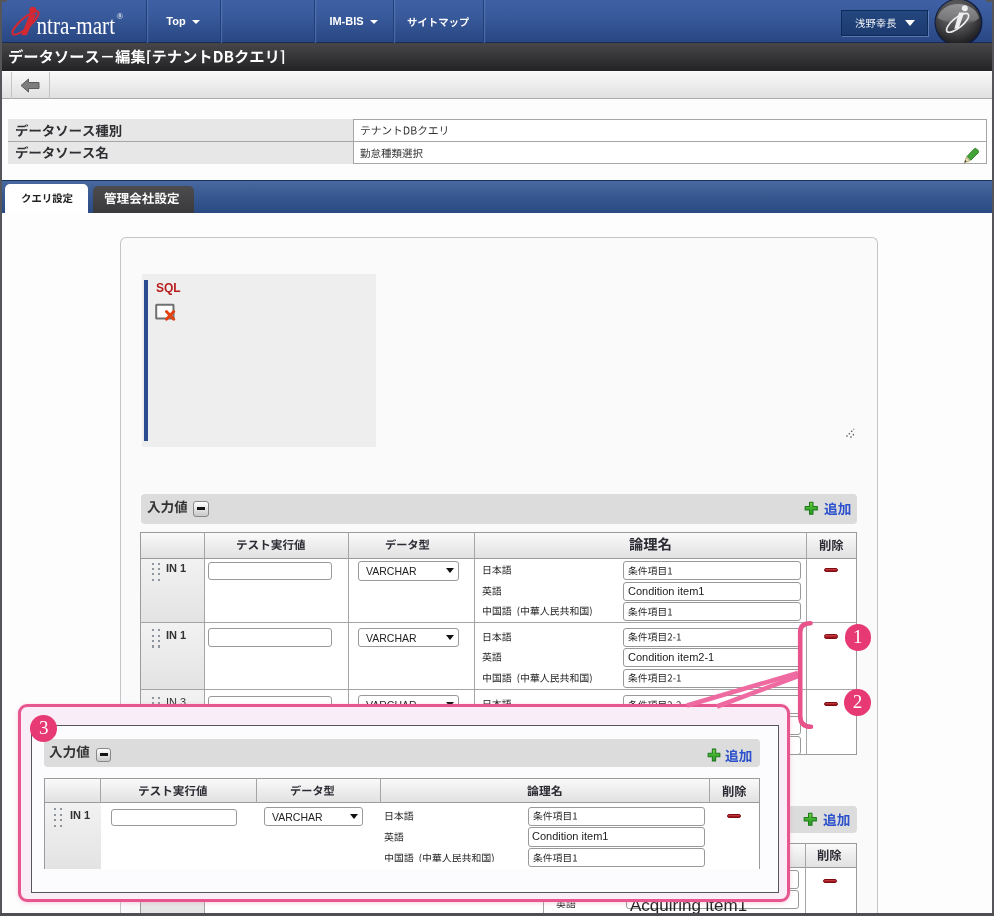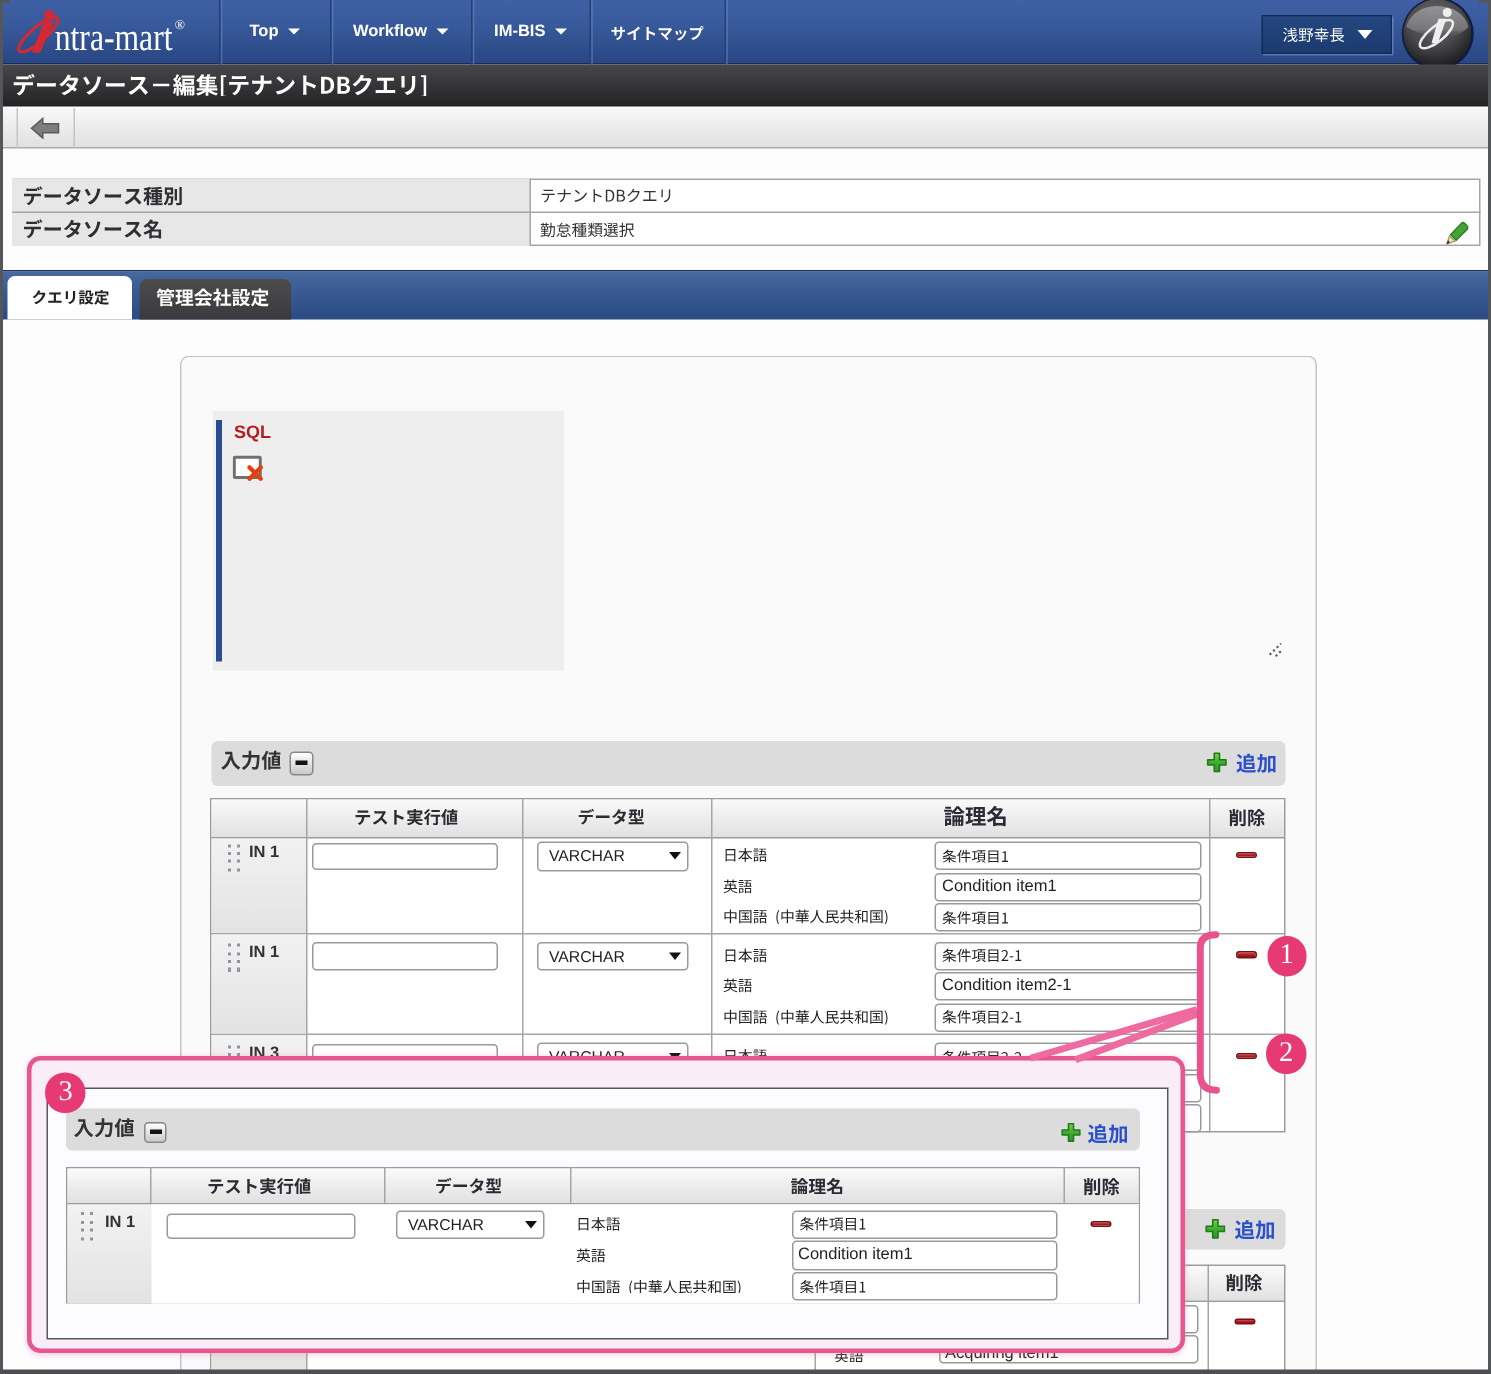--- a/index.html
+++ b/index.html
@@ -102,21 +102,20 @@
 <div class="abs" style="left:393.0px;top:0;width:1.2px;height:42.5px;background:#20407a;box-shadow:1.2px 0 0 rgba(110,140,195,0.55)"></div>
 <div class="abs" style="left:482.5px;top:0;width:1.2px;height:42.5px;background:#20407a;box-shadow:1.2px 0 0 rgba(110,140,195,0.55)"></div>
 <svg class="abs" style="left:0px;top:0px" width="135" height="42" viewBox="0 0 135 42">
 <ellipse cx="25.5" cy="23" rx="16.8" ry="4.9" transform="rotate(-41 25.5 23)" fill="none" stroke="#d42832" stroke-width="2.1"></ellipse>
 <path d="M29.6 14.2 L36.2 14.2 L26.6 35.2 L21.2 35.2 Z" fill="#d42832"></path>
 <circle cx="32.8" cy="10.2" r="3.5" fill="#d42832"></circle>
 <text x="36.5" y="33.5" font-family="Liberation Serif,serif" font-size="26" fill="#fff" textLength="78.5" lengthAdjust="spacingAndGlyphs">ntra-mart</text>
 <text x="116.5" y="19" font-family="Liberation Serif,serif" font-size="9" fill="#fff">®</text>
 </svg>
 <div class="abs" style="left:146px;top:0;width:74px;height:32px;color:#fff;font-weight:bold;font-size:11px;text-align:center;line-height:42.5px">Top<span style="display:inline-block;margin-left:6px;width:0;height:0;border-left:4px solid transparent;border-right:4px solid transparent;border-top:4.8px solid #fff;vertical-align:1px"></span></div>
-<div class="abs" style="left:220px;top:0;width:94px;height:42.5px;color:#fff;font-weight:bold;font-size:11px;text-align:center;line-height:42.5px">Workflow<span style="display:inline-block;margin-left:6px;width:0;height:0;border-left:4px solid transparent;border-right:4px solid transparent;border-top:4.8px solid #fff;vertical-align:1px"></span></div>
 <div class="abs" style="left:314px;top:0;width:79px;height:42.5px;color:#fff;font-weight:bold;font-size:11px;text-align:center;line-height:42.5px">IM-BIS<span style="display:inline-block;margin-left:6px;width:0;height:0;border-left:4px solid transparent;border-right:4px solid transparent;border-top:4.8px solid #fff;vertical-align:1px"></span></div>
 <div style="position:absolute;left:406.5px;top:16.5px;">
       <svg class="jt" width="62.4" height="10.4" viewBox="0 0 62.4 10.4">
         <g fill="#fff" transform="translate(0,9.15) scale(0.01040,-0.01040)">
           <use href="#g19" x="0"></use>
           <use href="#g20" x="1000"></use>
           <use href="#g12" x="2000"></use>
           <use href="#g21" x="3000"></use>
           <use href="#g22" x="4000"></use>
           <use href="#g23" x="5000"></use>
@@ -524,21 +523,21 @@
     </div>
 <div class="abs" style="left:824.0px;top:634.2px;width:13.5px;height:4.8px;background:linear-gradient(#cf4a52,#ad1d26 55%,#8f1016);border-radius:2.2px;border:0.5px solid #7e0d12"></div>
 <div class="abs" style="left:151.5px;top:696.5px;width:2.2px;height:2.2px;background:#8f959d"></div>
     <div class="abs" style="left:157.9px;top:696.5px;width:2.2px;height:2.2px;background:#8f959d"></div>
     <div class="abs" style="left:151.5px;top:701.9px;width:2.2px;height:2.2px;background:#8f959d"></div>
     <div class="abs" style="left:157.9px;top:701.9px;width:2.2px;height:2.2px;background:#8f959d"></div>
     <div class="abs" style="left:151.5px;top:707.3px;width:2.2px;height:2.2px;background:#8f959d"></div>
     <div class="abs" style="left:157.9px;top:707.3px;width:2.2px;height:2.2px;background:#8f959d"></div>
     <div class="abs" style="left:151.5px;top:712.7px;width:2.2px;height:2.2px;background:#8f959d"></div>
     <div class="abs" style="left:157.9px;top:712.7px;width:2.2px;height:2.2px;background:#8f959d"></div>
-<div class="abs" style="left:166px;top:696.0px;font-size:11px;font-weight:bold;color:#333">IN 3</div>
+<div class="abs" style="left:166px;top:696.0px;font-size:11px;font-weight:normal;color:#333">IN 3</div>
 <div class="abs" style="left:207.5px;top:695.5px;width:124.0px;height:18.5px;background:#fff;border:1px solid #999;border-radius:3px"></div>
 <div class="abs" style="left:358.0px;top:695.0px;width:101.0px;height:19.5px;background:#fff;border:1px solid #999;border-radius:3px;font-size:10.5px;color:#222;line-height:18.0px;padding-left:7px">VARCHAR</div>
     <div class="abs" style="left:445.5px;top:702.2px;width:0;height:0;border-left:4.5px solid transparent;border-right:4.5px solid transparent;border-top:5.5px solid #111"></div>
 <div class="abs" style="left:623.0px;top:695.0px;width:177.5px;height:19.0px;background:#fff;border:1px solid #999;border-radius:3px"></div>
 <div style="position:absolute;left:481.5px;top:699.2px;">
       <svg class="jt" width="29.7" height="9.9" viewBox="0 0 29.7 9.9">
         <g fill="#222" transform="translate(0,8.71) scale(0.00990,-0.00990)">
           <use href="#g63" x="0"></use>
           <use href="#g64" x="1000"></use>
           <use href="#g65" x="2000"></use>
@@ -630,21 +629,21 @@
 <div class="abs" style="left:626.0px;top:869.5px;width:173.0px;height:19.0px;background:#fff;border:1px solid #999;border-radius:3px"></div>
 <div class="abs" style="left:626.0px;top:890.0px;width:173.0px;height:19.0px;background:#fff;border:1px solid #999;border-radius:3px"></div>
 <div style="position:absolute;left:556.0px;top:898.5px;">
       <svg class="jt" width="19.8" height="9.9" viewBox="0 0 19.8 9.9">
         <g fill="#222" transform="translate(0,8.71) scale(0.00990,-0.00990)">
           <use href="#g66" x="0"></use>
           <use href="#g65" x="1000"></use>
         </g>
       </svg>
     </div>
-<div class="abs" style="left:630px;top:896.2px;font-size:11px;color:#222">Acquiring item1</div>
+<div class="abs" style="left:630px;top:896.2px;font-size:17px;color:#222">Acquiring item1</div>
 <div class="abs" style="left:823.0px;top:878.5px;width:13.5px;height:4.8px;background:linear-gradient(#cf4a52,#ad1d26 55%,#8f1016);border-radius:2.2px;border:0.5px solid #7e0d12"></div>
 <div class="abs" style="left:18.4px;top:703.9px;width:771.5px;height:198px;background:#f9edf7;border:3px solid #e7568f;border-radius:9px;box-shadow:0 1px 4px rgba(230,120,170,0.35)"></div>
 <div class="abs" style="left:30.5px;top:724.6px;width:748.8px;height:168.7px;background:#fcfcfe;border:1px solid #55565a"></div>
 <div class="abs" style="left:43.5px;top:739.0px;width:716.0px;height:28.0px;background:#dcdcdc;border-radius:4px"></div>
 <div style="position:absolute;left:49.0px;top:744.5px;">
       <svg class="jt" width="40.8" height="13.6" viewBox="0 0 40.8 13.6">
         <g fill="#333" transform="translate(0,11.97) scale(0.01360,-0.01360)">
           <use href="#g52" x="0"></use>
           <use href="#g53" x="1000"></use>
           <use href="#g54" x="2000"></use>

